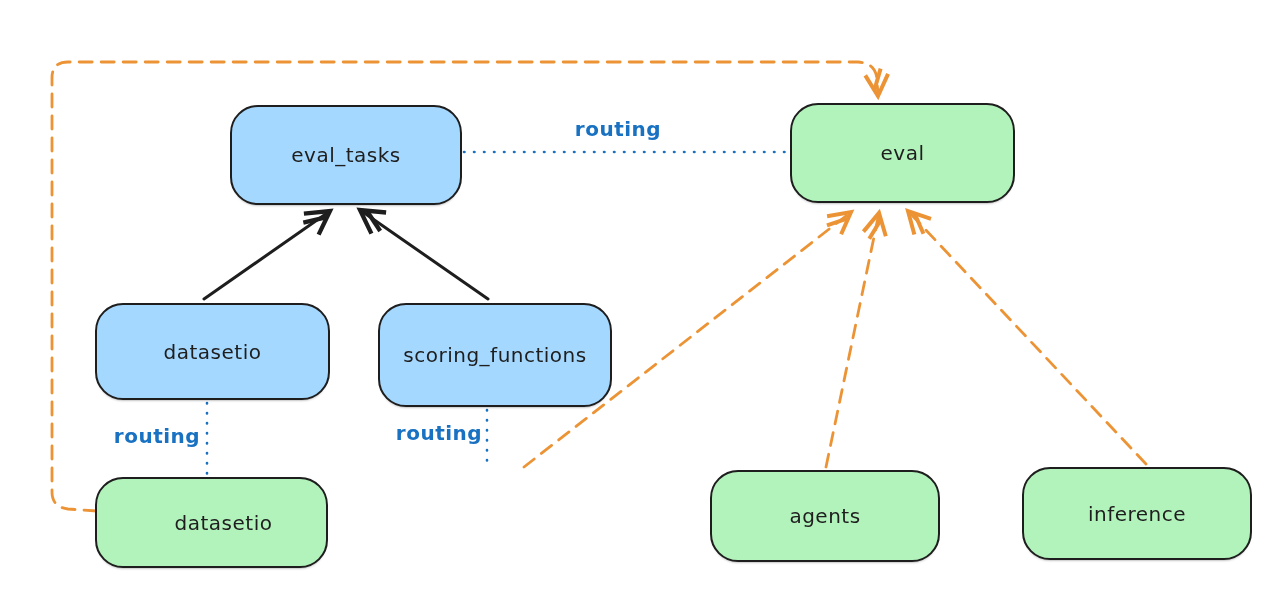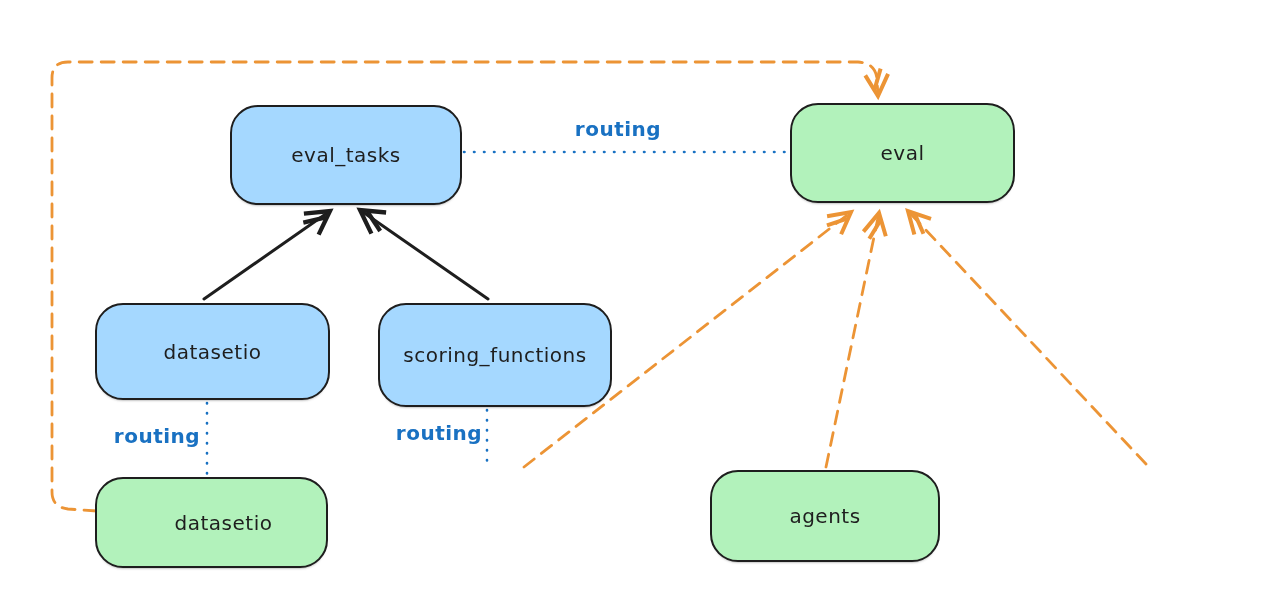--- a/index.html
+++ b/index.html
@@ -107,18 +107,21 @@
 
   <div class="node green" style="left:95px; top:477px; width:233px; height:91px;padding-left:24px;">
     <span>datasetio</span>
   </div>
 
 
   <div class="node green" style="left:710px; top:470px; width:230px; height:92px;text-align:right;">
     <span>agents</span>
   </div>
 
+  <div class="node green" style="left:1022px; top:467px; width:230px; height:93px;">
+    <span>inference</span>
+  </div>
 
   <div class="edge-label" style="left:573px; top:117px;">routing</div>
   <div class="edge-label" style="left:112px; top:424px;">routing</div>
   <div class="edge-label" style="left:394px; top:421px;">routing</div>
 
 </div>
 
 </body></html>

